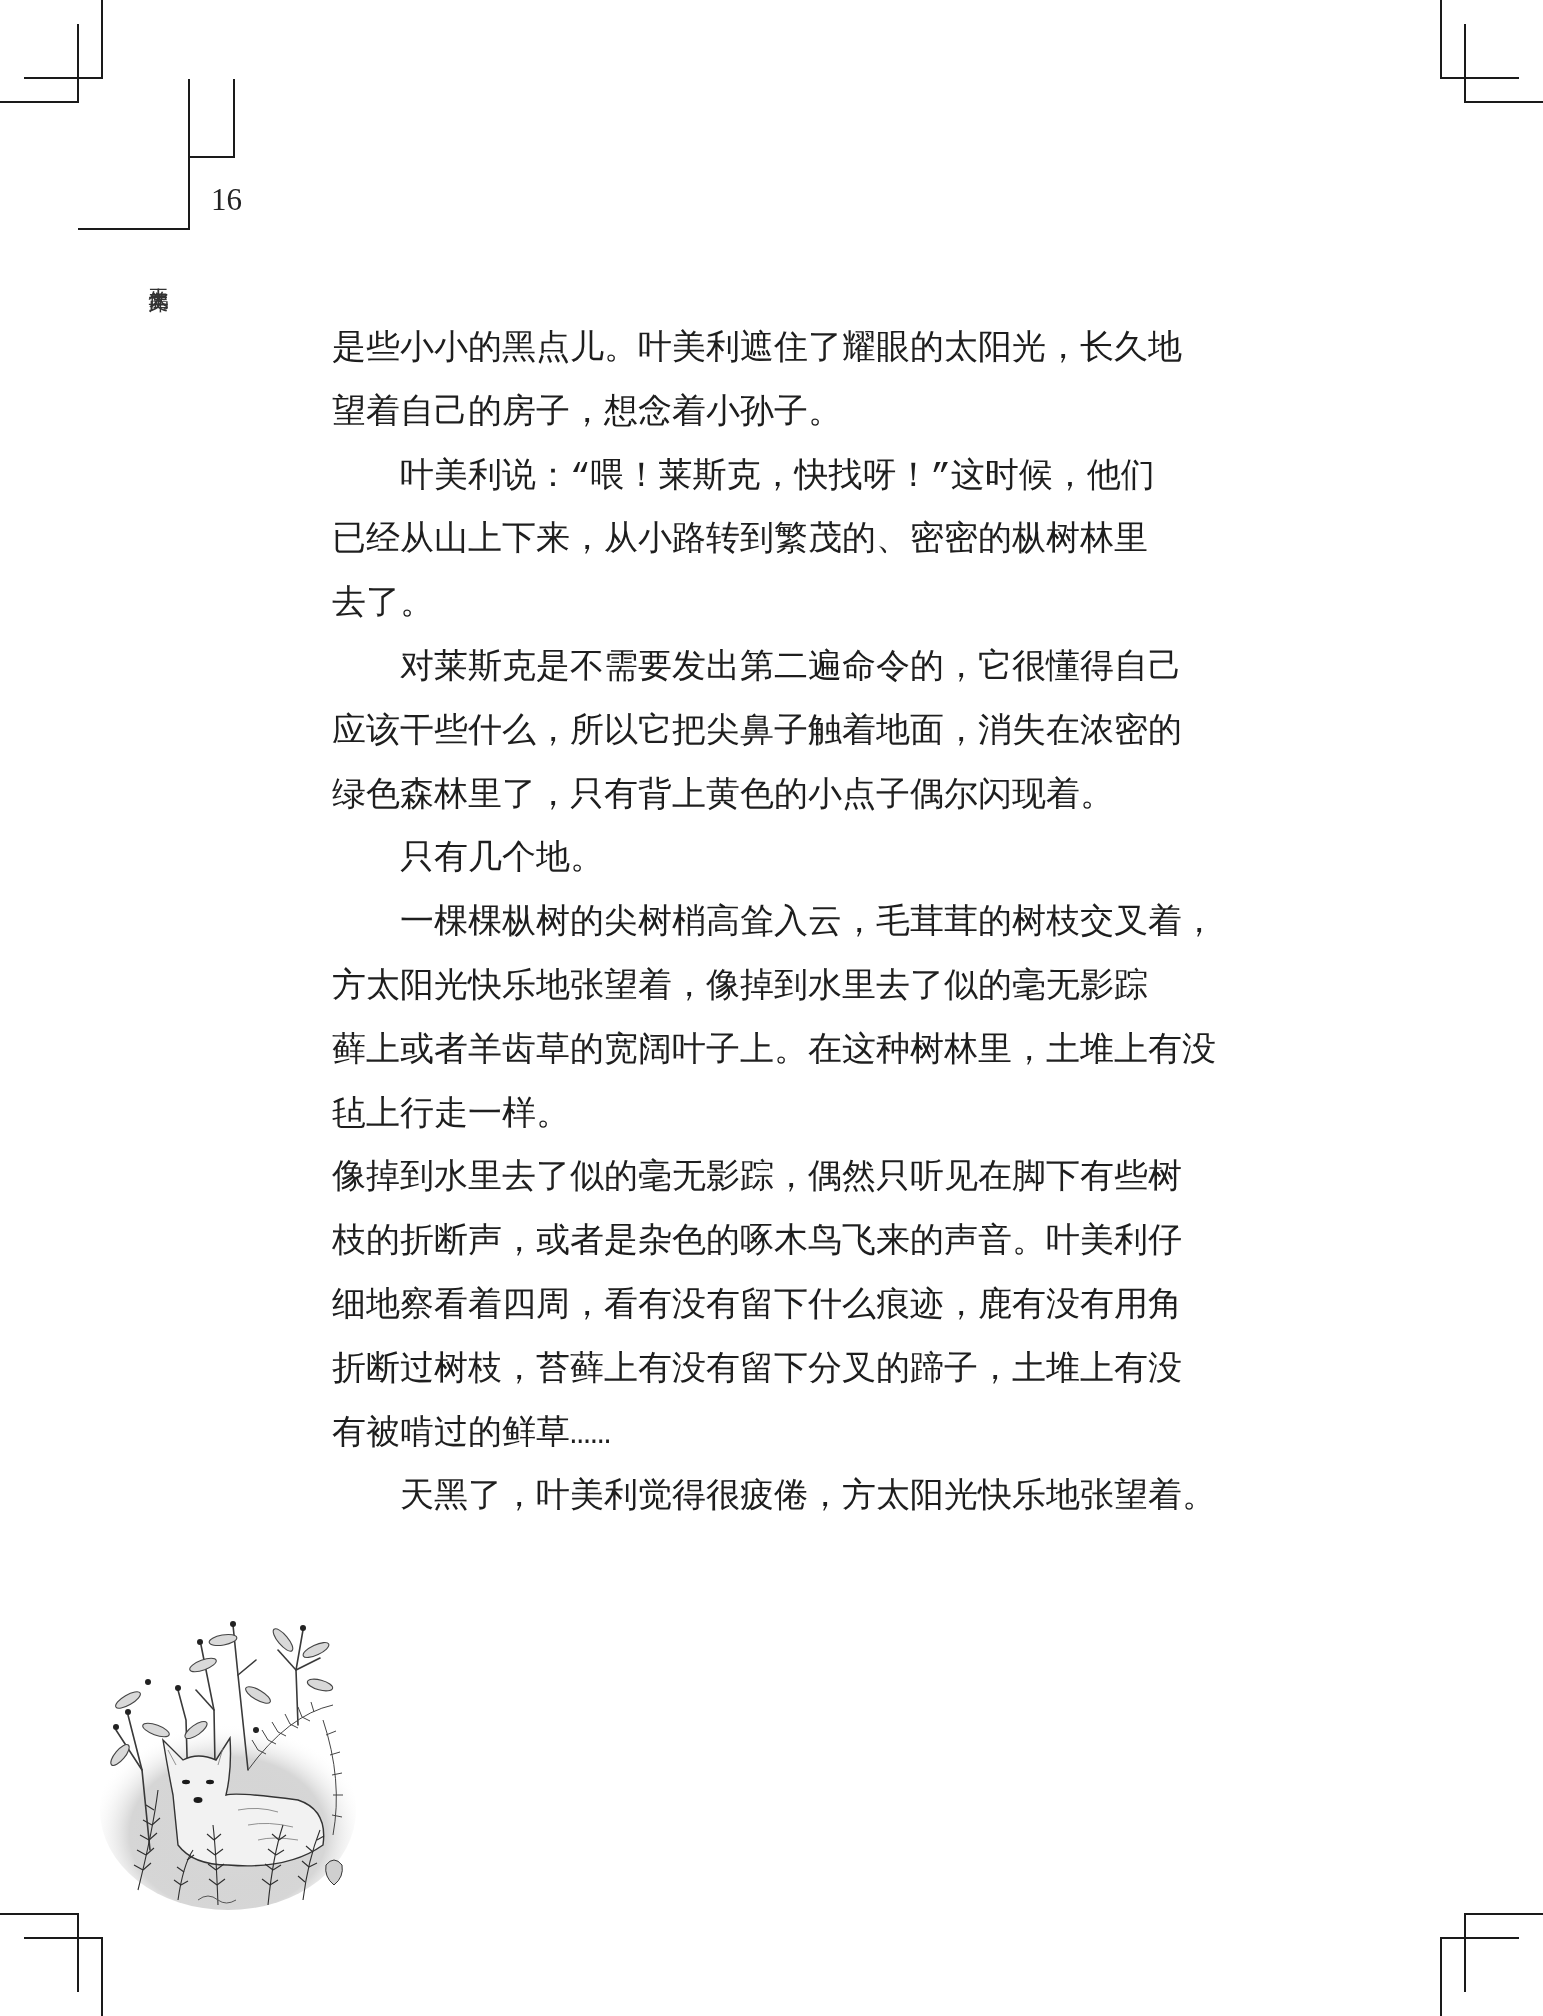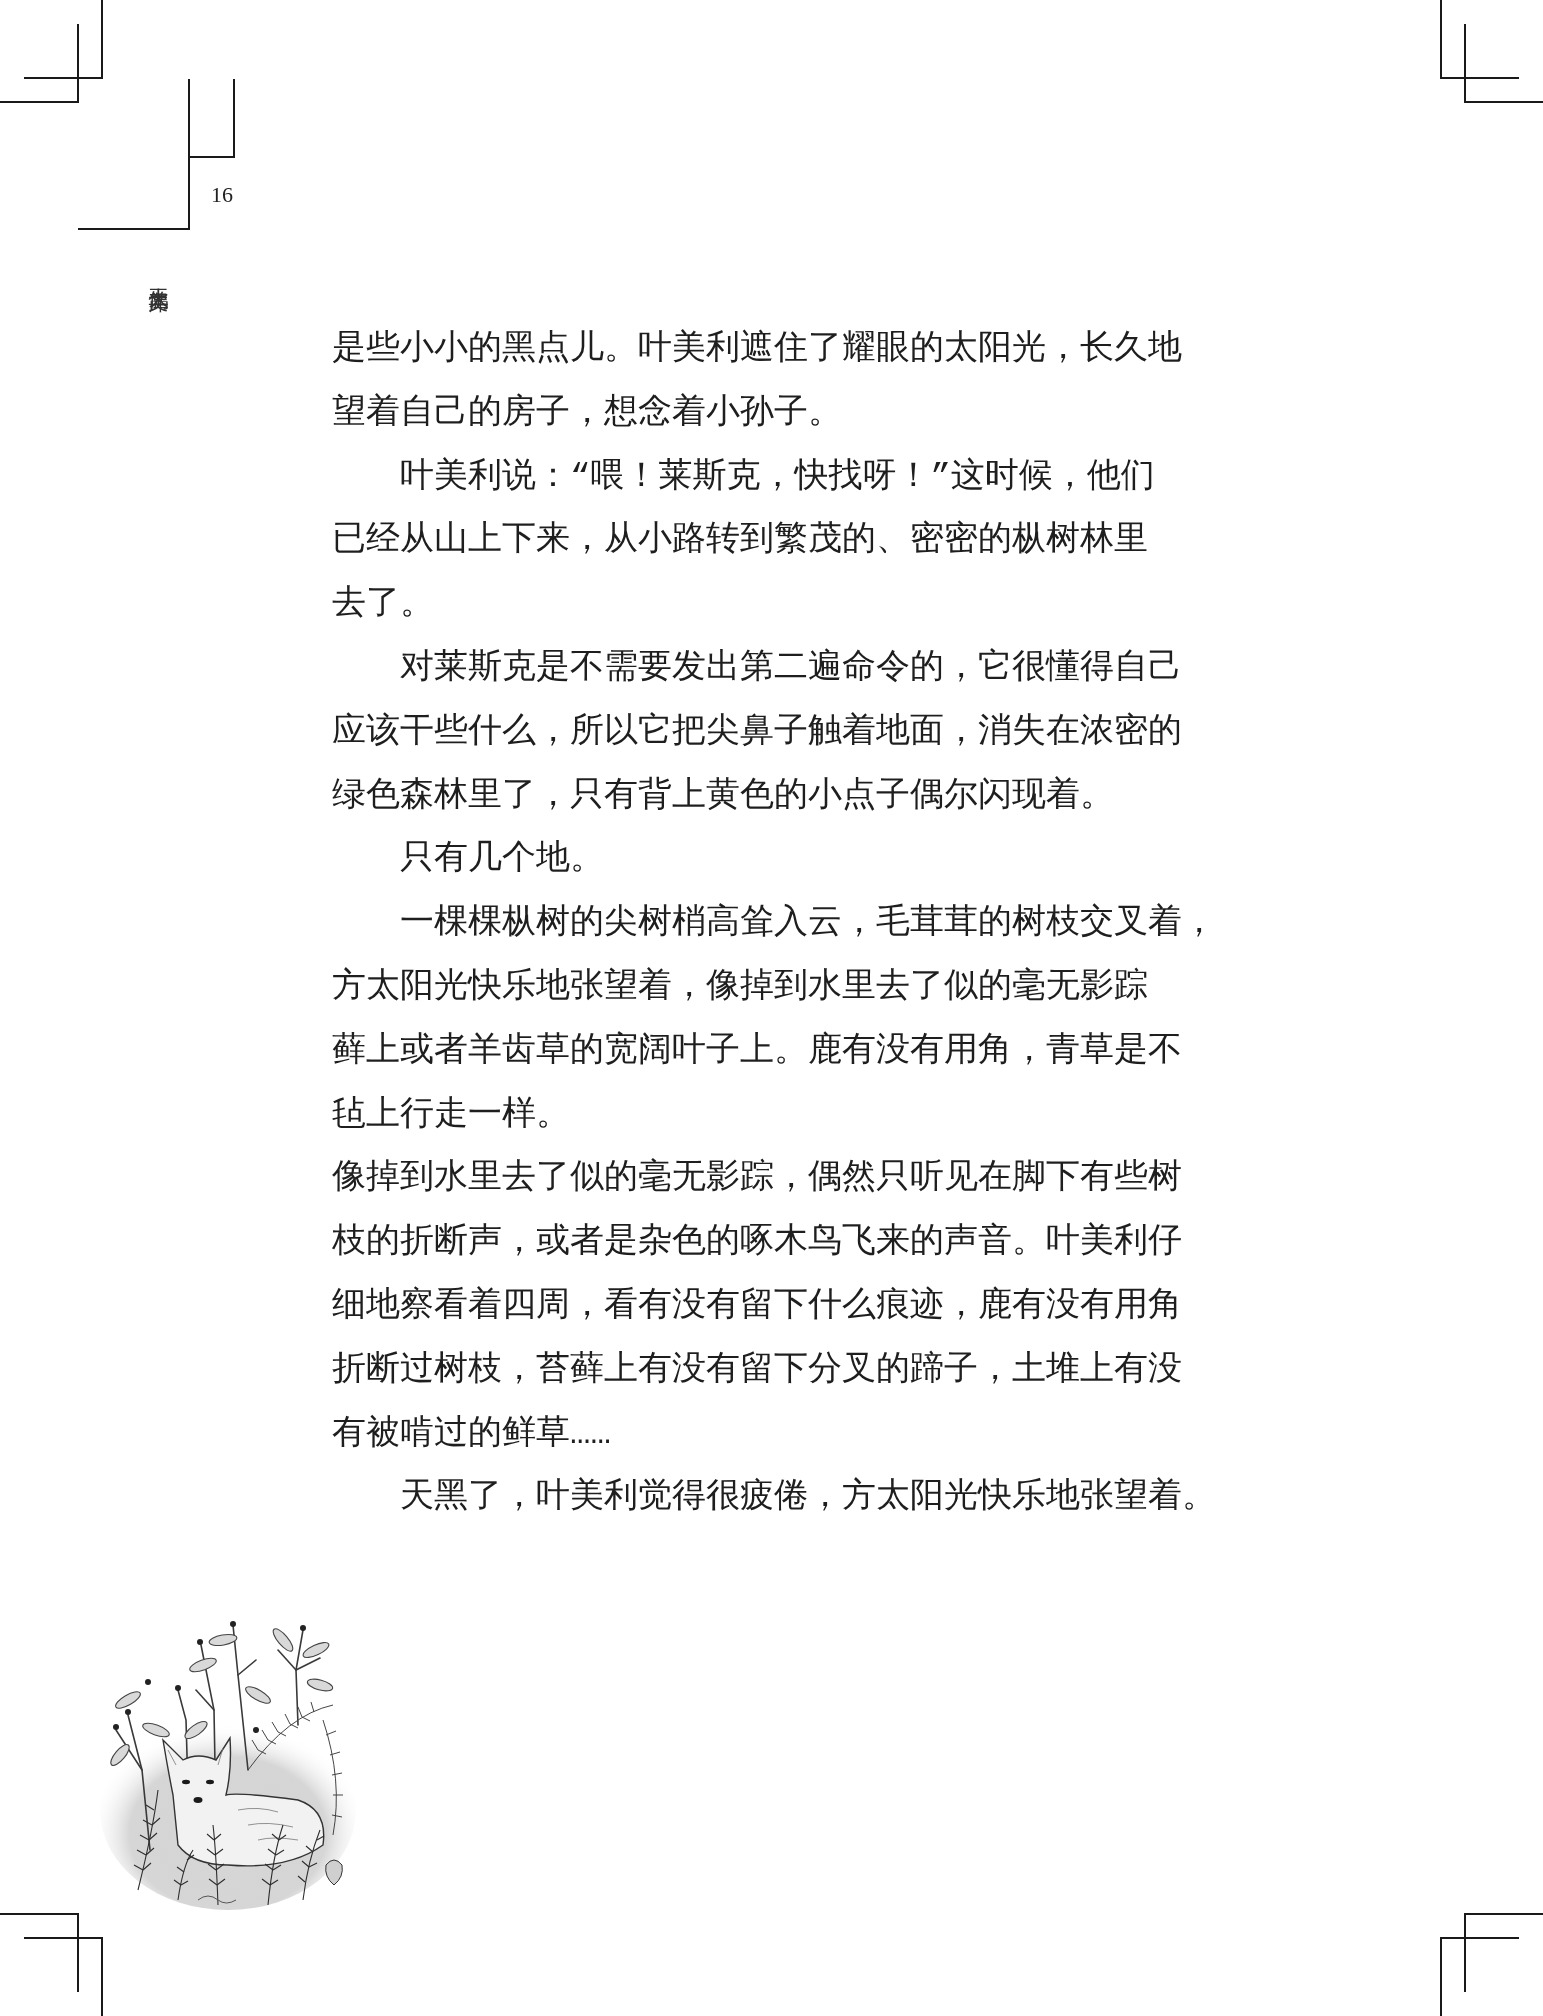--- a/index.html
+++ b/index.html
@@ -3,21 +3,21 @@
 <meta charset="utf-8">
 <style>
   html, body { margin: 0; padding: 0; background: #ffffff; }
   body { width: 1543px; height: 2016px; position: relative; overflow: hidden; }
   .line { position: absolute; background: #1a1a1a; }
   .h { height: 2px; }
   .v { width: 2px; }
   .page-number {
     position: absolute; left: 211px; top: 184px;
     font-family: "Liberation Serif", "DejaVu Serif", serif;
-    font-size: 22px; color: #222; line-height: 1;
+    font-size: 31px; color: #222; line-height: 1;
   }
   .series-title {
     position: absolute; left: 146px; top: 272px; width: 24px;
     font-family: "DejaVu Sans", "Liberation Sans", sans-serif;
     font-size: 20px; line-height: 23.5px; color: #333;
     writing-mode: vertical-rl; text-orientation: upright; letter-spacing: 1px;
   }
   .body-text {
     position: absolute; left: 332px; top: 318px; width: 870px;
     font-family: Liberation Mono, monospace;
@@ -66,21 +66,21 @@
     <span class="row">望着自己的房子，想念着小孙子。</span>
     <span class="row indent">叶美利说：“喂！莱斯克，快找呀！”这时候，他们</span>
     <span class="row">已经从山上下来，从小路转到繁茂的、密密的枞树林里</span>
     <span class="row">去了。</span>
     <span class="row indent">对莱斯克是不需要发出第二遍命令的，它很懂得自己</span>
     <span class="row">应该干些什么，所以它把尖鼻子触着地面，消失在浓密的</span>
     <span class="row">绿色森林里了，只有背上黄色的小点子偶尔闪现着。</span>
     <span class="row indent">只有几个地。</span>
     <span class="row indent">一棵棵枞树的尖树梢高耸入云，毛茸茸的树枝交叉着，</span>
     <span class="row">方太阳光快乐地张望着，像掉到水里去了似的毫无影踪</span>
-    <span class="row">藓上或者羊齿草的宽阔叶子上。鹿有没有用角，青草是不</span>
+    <span class="row">藓上或者羊齿草的宽阔叶子上。在这种树林里，土堆上有没</span>
     <span class="row">毡上行走一样。</span>
     <span class="row">像掉到水里去了似的毫无影踪，偶然只听见在脚下有些树</span>
     <span class="row">枝的折断声，或者是杂色的啄木鸟飞来的声音。叶美利仔</span>
     <span class="row">细地察看着四周，看有没有留下什么痕迹，鹿有没有用角</span>
     <span class="row">折断过树枝，苔藓上有没有留下分叉的蹄子，土堆上有没</span>
     <span class="row">有被啃过的鲜草……</span>
     <span class="row indent">天黑了，叶美利觉得很疲倦，方太阳光快乐地张望着。</span>
   </div>
 
 <div class="illustration">

